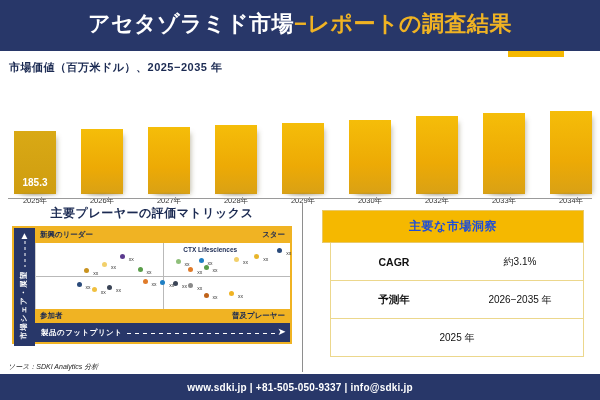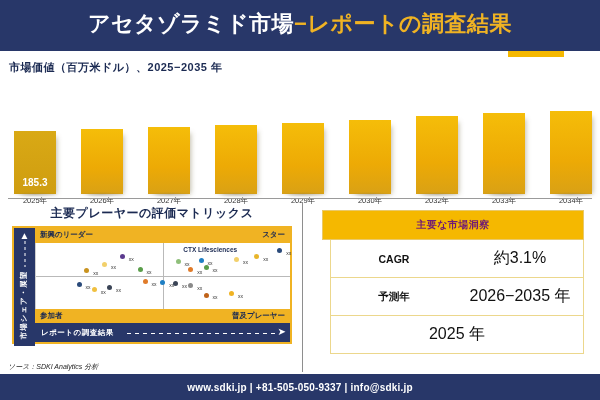--- a/index.html
+++ b/index.html
@@ -122,32 +122,32 @@
   .dot { position: absolute; width: 5px; height: 5px; border-radius: 50%; }
   .dot-lbl { position: absolute; font-size: 5px; color: #333; }
   .ctx-label {
     position: absolute; font-size: 6.5px; font-weight: bold; color: #1b2a52; white-space: nowrap;
   }
   .source { position: absolute; left: 8px; top: 362px; font-size: 7px; font-style: italic; color: #222; }
 
   
   .insights { position: absolute; left: 322px; top: 210px; width: 262px; }
   .ins-head {
-    background: #f5b800; color: #701a75; text-align: center;
-    font-size: 10px; font-weight: bold; padding: 7px 0; letter-spacing: .5px;
+    background: #f5b800; color: #1d4ed8; text-align: center;
+    font-size: 12px; font-weight: bold; padding: 7px 0; letter-spacing: .5px;
     border: 1px solid #e9c96a;
   }
   .ins-row {
     display: flex; border: 1px solid #ecd78c; border-top: none;
     height: 38px; align-items: center; margin-left: 8px;
   }
   .ins-key {
     flex: 1; text-align: center; font-size: 10.5px; font-weight: bold; color: #111;
   }
-  .ins-val { flex: 1; text-align: center; font-size: 16px; color: #111; }
+  .ins-val { flex: 1; text-align: center; font-size: 10px; color: #111; }
 
   
   .footer {
     position: absolute; left: 0; bottom: 0; width: 600px; height: 26px;
     background: #283769; display: flex; align-items: center; justify-content: center;
   }
   .footer-text { color: #ffffff; font-size: 10px; font-weight: bold; letter-spacing: .2px; }
 </style>
 </head>
 <body>
@@ -290,21 +290,21 @@
             <div class="dot-lbl" style="left: 79.5%; top: 75%;">xx</div>
           </div>
       </div>
 
       <div class="bot-band">
         <span class="bl">参加者</span>
         <span class="br">普及プレーヤー</span>
       </div>
 
       <div class="foot-band">
-        <span class="ft">レポートの調査結果</span>
+        <span class="ft">製品のフットプリント</span>
         <span class="foot-dash"></span>
         <span class="foot-arrow">➤</span>
       </div>
     </div>
   </div>
 
   <div class="source">ソース：SDKI Analytics 分析</div>
 
   <div class="insights">
     <div class="ins-head">主要な市場洞察</div>

